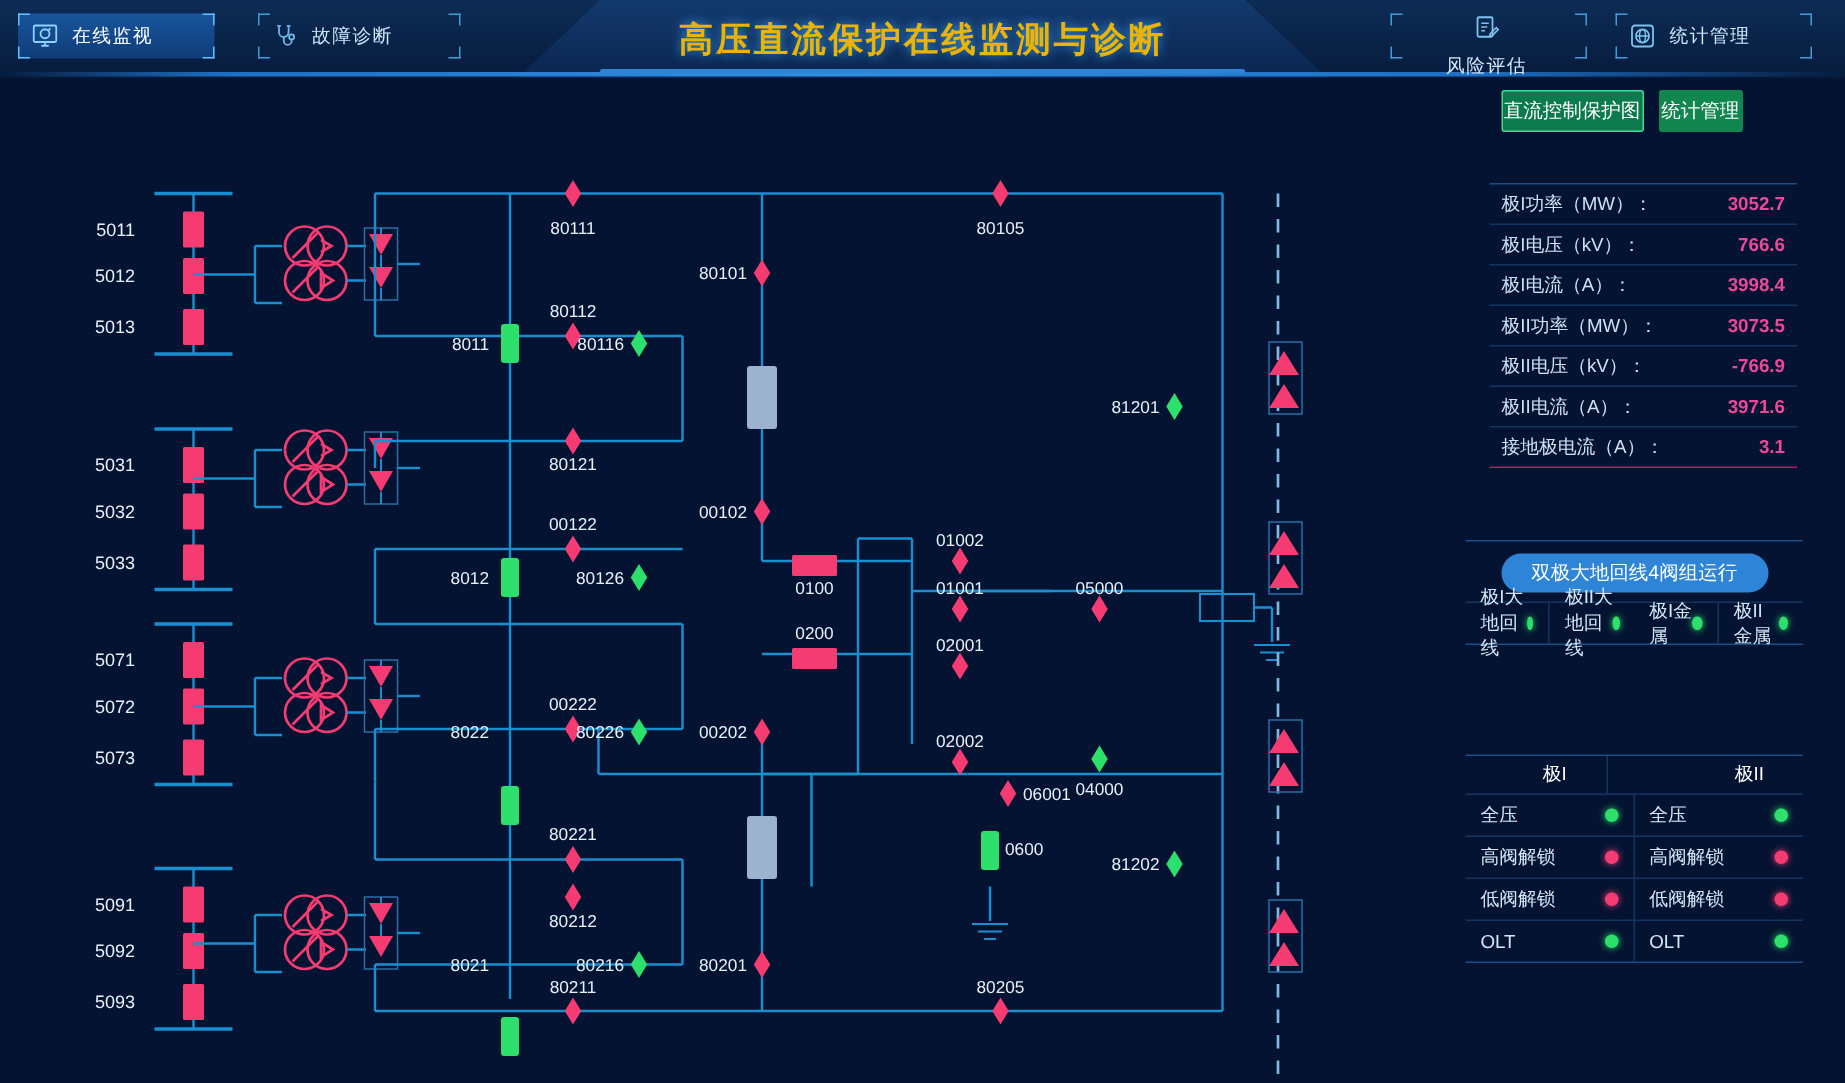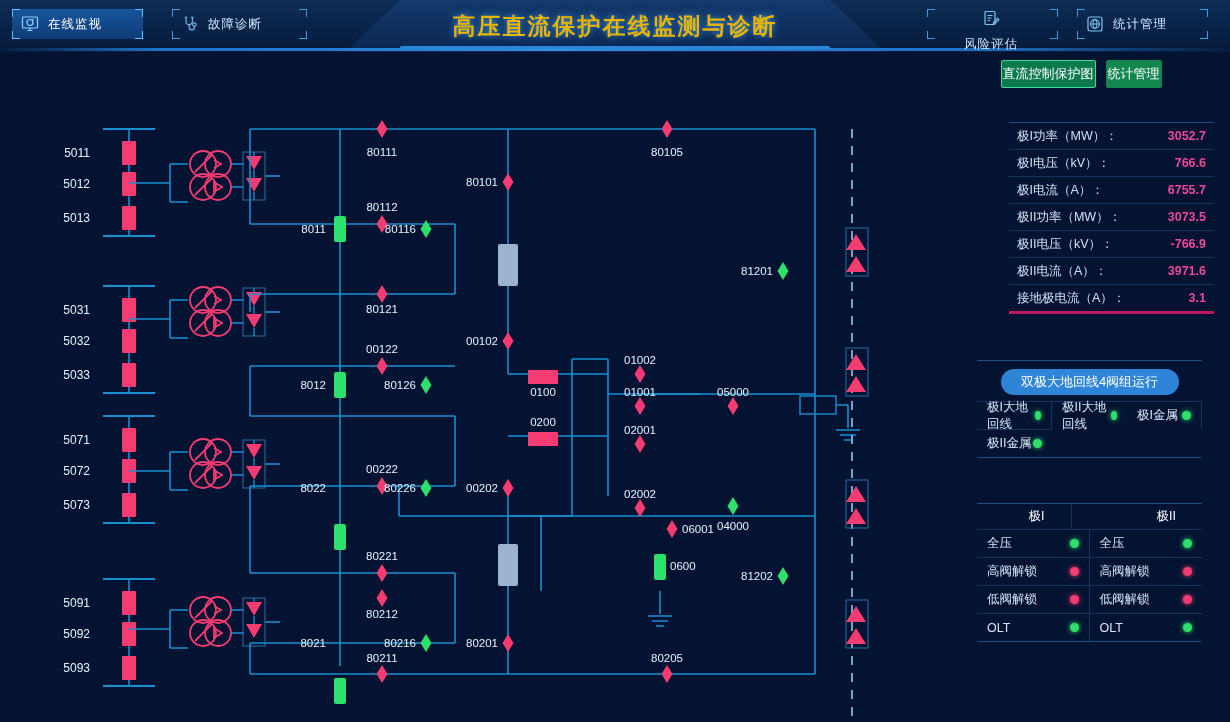--- a/index.html
+++ b/index.html
@@ -64,39 +64,39 @@
   #right-panel{position:absolute;left:945px;top:60px;width:272px;}
   .tab-row{display:flex;gap:10px;justify-content:center;margin-bottom:34px;}
   .tab-btn{
     height:26px;line-height:26px;padding:0 1px;font-size:13px;color:#fff;
     border-radius:2px;cursor:pointer;white-space:nowrap;
   }
   .tab-btn.outlined{background:#0d7a4e;border:1px solid #3ddc9a;}
   .tab-btn.solid{background:#11864f;border:1px solid #11864f;}
 
   .meas-table{
-    position:absolute;left:64px;top:62px;width:205px;
-    border-top:1px solid #1b4e86;border-bottom:3px solid #be185d;
+    position:absolute;left:48px;top:62px;width:205px;
+    border-top:1px solid #1b4e86;border-bottom:1px solid #be185d;
   }
   .meas-row{
     display:flex;justify-content:space-between;align-items:center;
     height:26px;padding:0 8px;border-bottom:1px solid #12365f;font-size:12.5px;
   }
   .meas-row:last-child{border-bottom:none;}
   .meas-label{color:#cfe2f5;}
   .meas-value{color:#ec4899;font-weight:bold;}
 
   .status-block{position:absolute;left:32px;top:300px;width:225px;
      border:1px solid #1b4e86;border-left:none;border-right:none;}
   .mode-btn{
     display:block;margin:8px auto 6px;width:178px;height:26px;line-height:26px;
     text-align:center;background:#2e84d6;color:#fff;font-size:13px;
     border-radius:13px;cursor:pointer;
   }
-  .st-grid{display:grid;grid-template-columns:1fr 1fr 1fr;}
+  .st-grid{display:grid;grid-template-columns:1fr 1fr 1fr 1fr;}
   .st-cell{
     display:flex;align-items:center;justify-content:space-between;
     height:27px;padding:0 10px;font-size:12.5px;color:#d6e6f7;
     border-top:1px solid #12365f;
   }
   .st-cell:nth-child(odd){border-right:1px solid #12365f;}
   .dot{width:9px;height:9px;border-radius:50%;display:inline-block;}
   .dot.green{background:#2ce06b;box-shadow:0 0 5px #2ce06b;}
   .dot.pink{background:#f43b72;box-shadow:0 0 5px #f43b72;}
 
@@ -213,21 +213,21 @@
     <div class="meas-row">
       <span class="meas-label">极I功率（MW）：</span>
       <span class="meas-value">3052.7</span>
     </div>
     <div class="meas-row">
       <span class="meas-label">极I电压（kV）：</span>
       <span class="meas-value">766.6</span>
     </div>
     <div class="meas-row">
       <span class="meas-label">极I电流（A）：</span>
-      <span class="meas-value">6755.7</span>
+      <span class="meas-value">3998.4</span>
     </div>
     <div class="meas-row">
       <span class="meas-label">极II功率（MW）：</span>
       <span class="meas-value">3073.5</span>
     </div>
     <div class="meas-row">
       <span class="meas-label">极II电压（kV）：</span>
       <span class="meas-value">-766.9</span>
     </div>
     <div class="meas-row">

